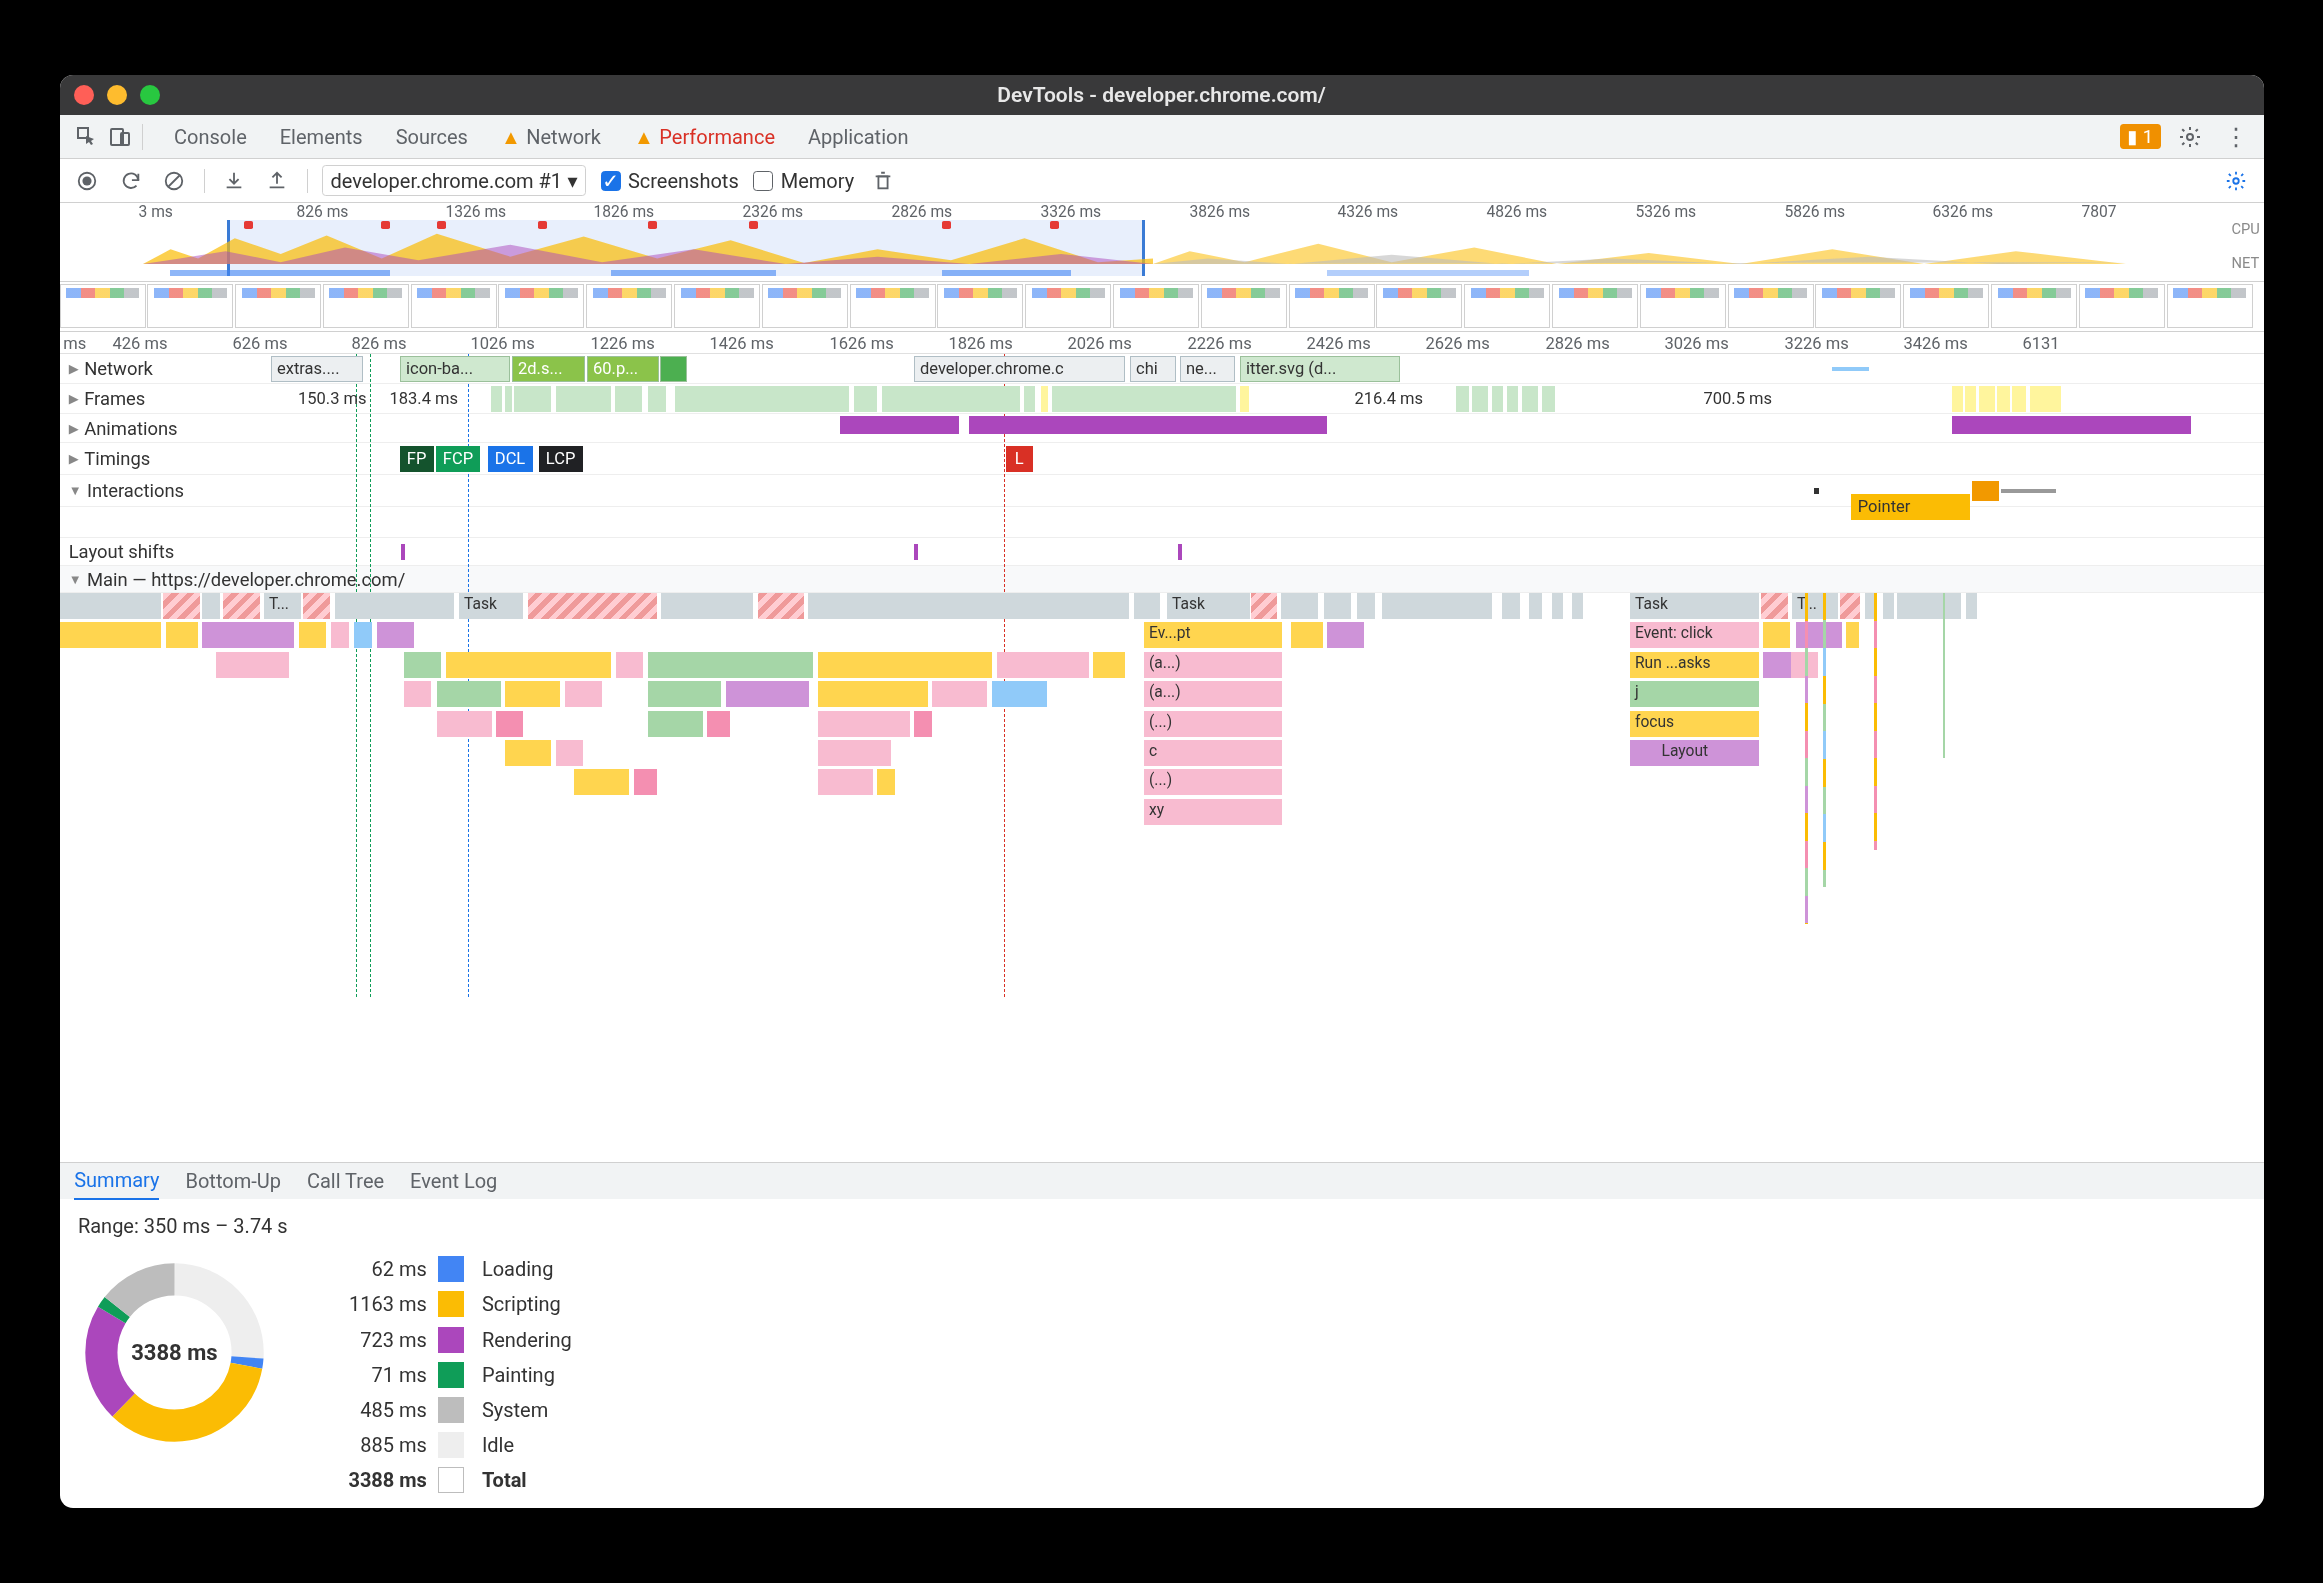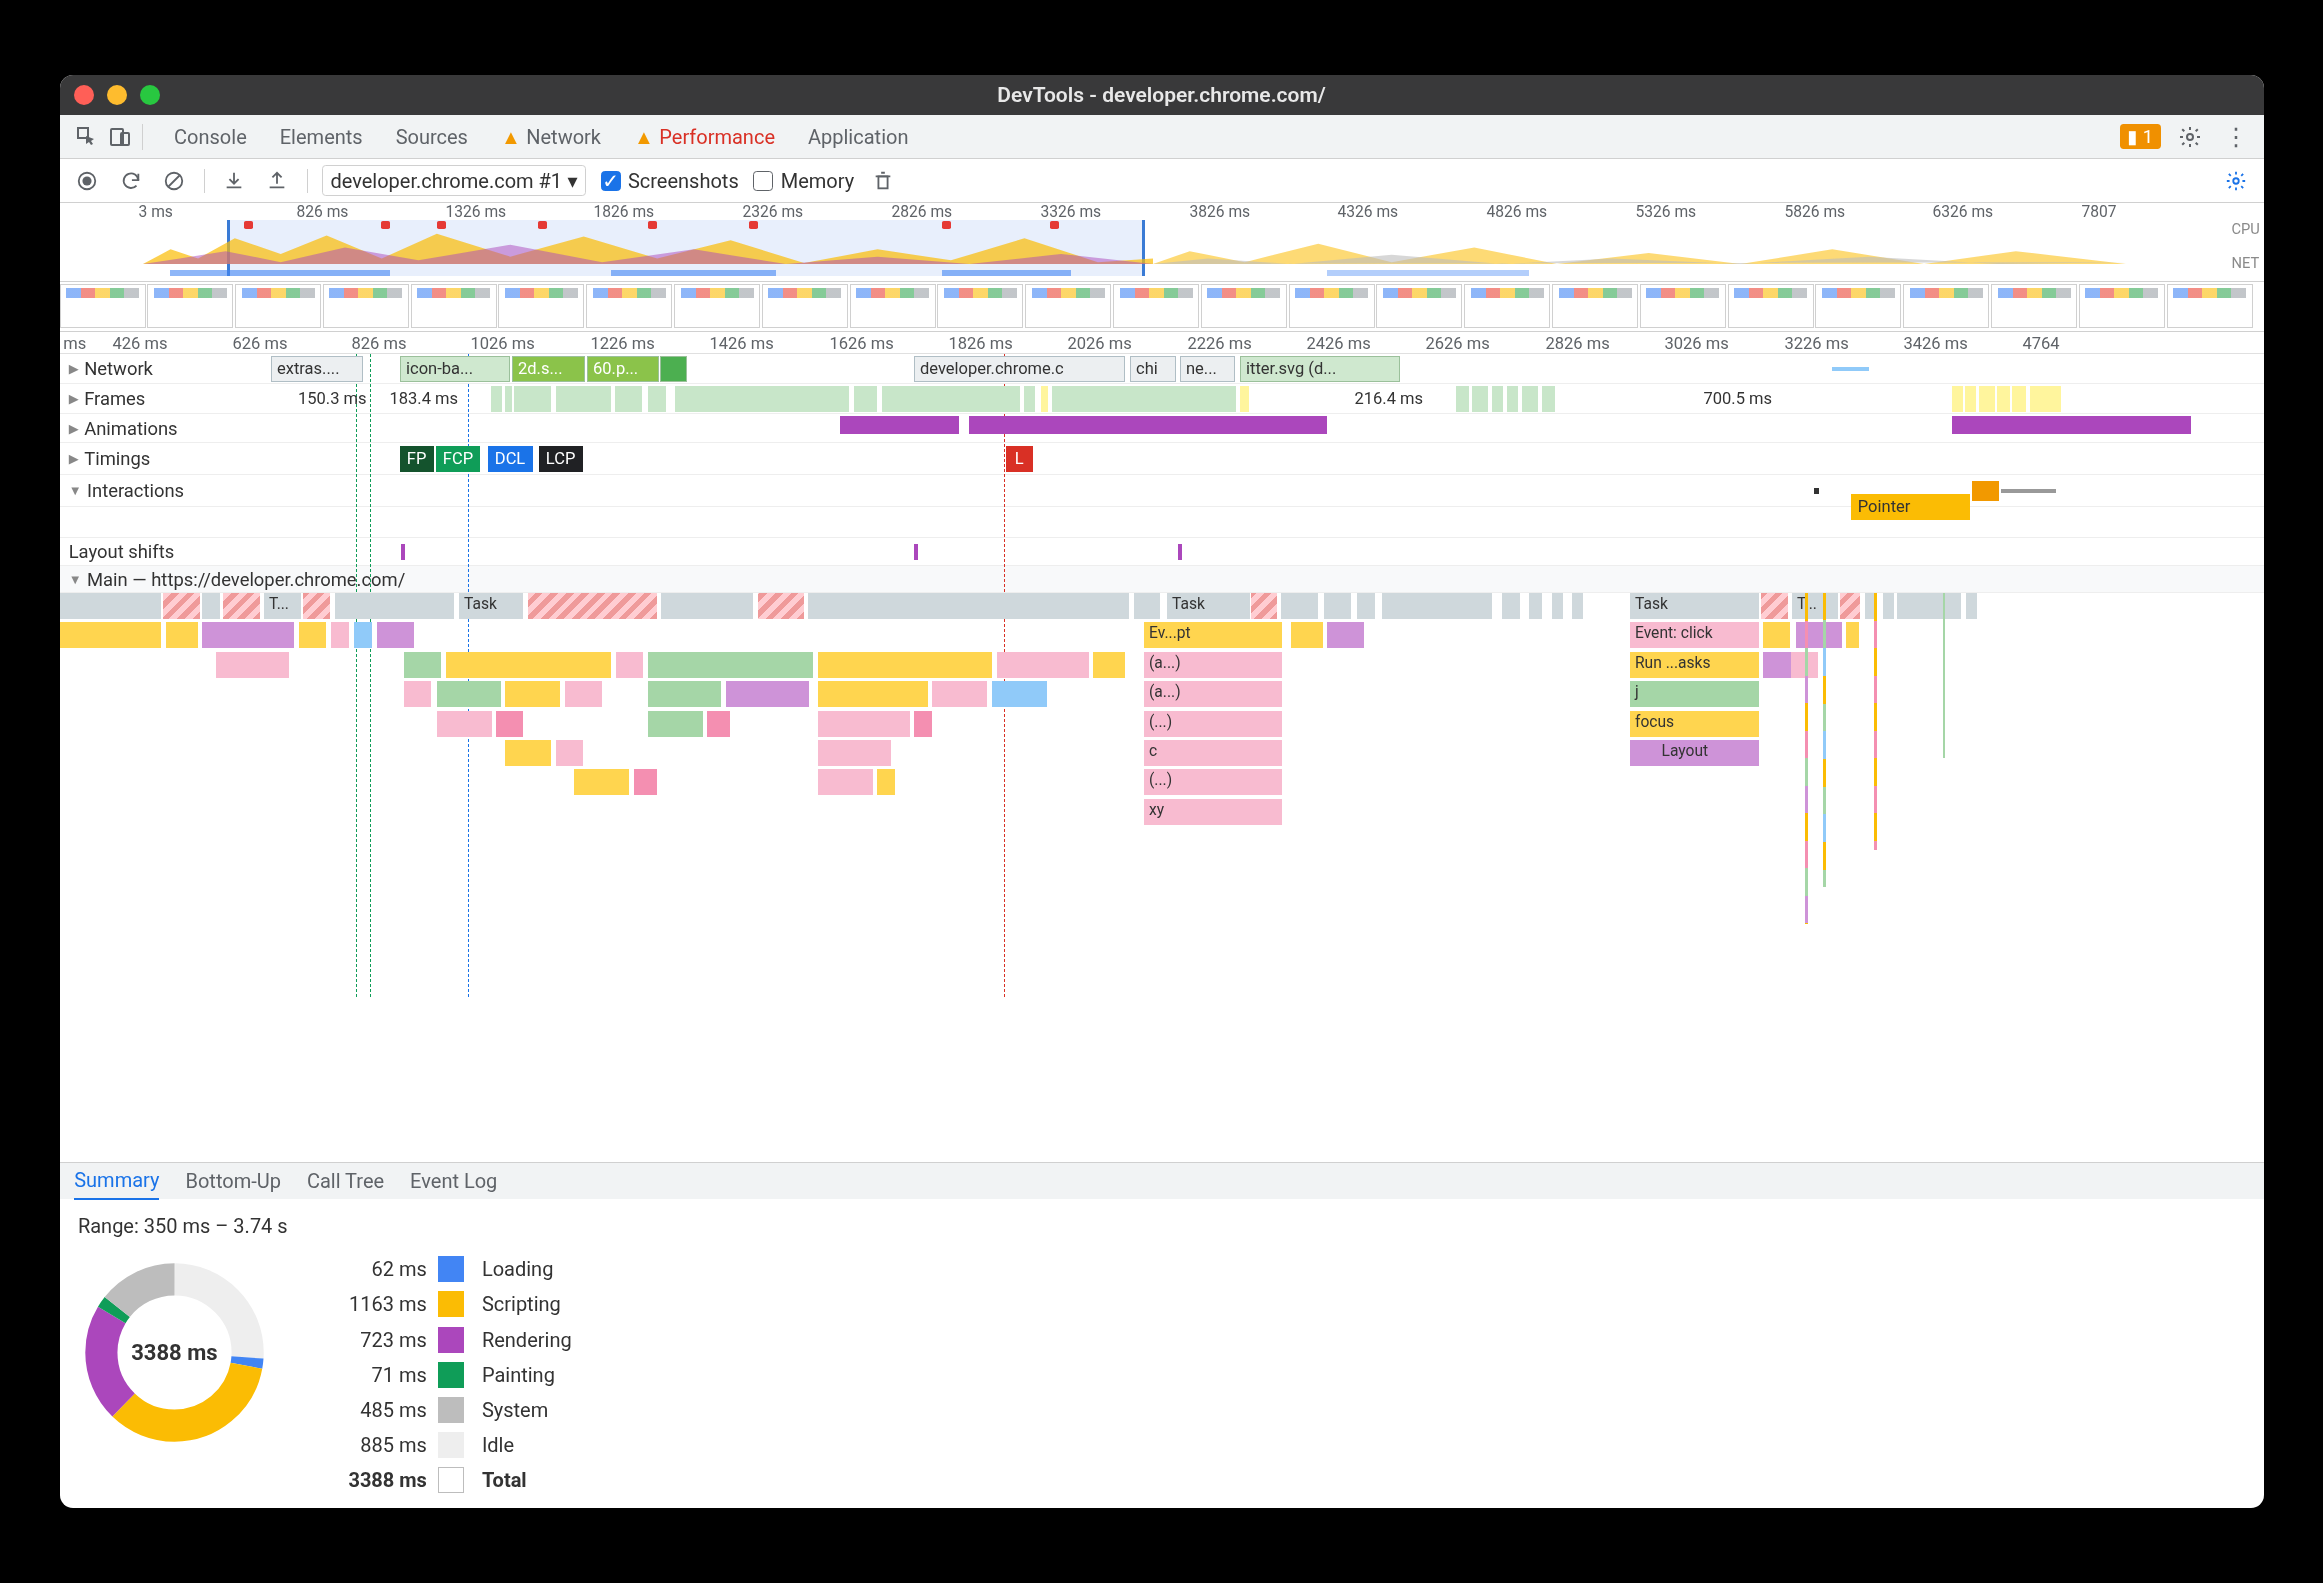--- a/index.html
+++ b/index.html
@@ -325,21 +325,21 @@
       <span style="left:770px">1626 ms</span>
       <span style="left:889px">1826 ms</span>
       <span style="left:1008px">2026 ms</span>
       <span style="left:1128px">2226 ms</span>
       <span style="left:1247px">2426 ms</span>
       <span style="left:1366px">2626 ms</span>
       <span style="left:1486px">2826 ms</span>
       <span style="left:1605px">3026 ms</span>
       <span style="left:1725px">3226 ms</span>
       <span style="left:1844px">3426 ms</span>
-      <span style="left:1963px">4764</span>
+      <span style="left:1963px">6131</span>
     </div>
 
     <div class="track net-row">
       <div class="track-label">
           <span class="tri">▶</span>
           <span>Network</span>
         </div>
       <div class="track-body">
         <div class="net-item sel" style="left:0px;width:92px">extras....</div>
         <div class="net-item" style="left:129px;width:110px">icon-ba...</div>

